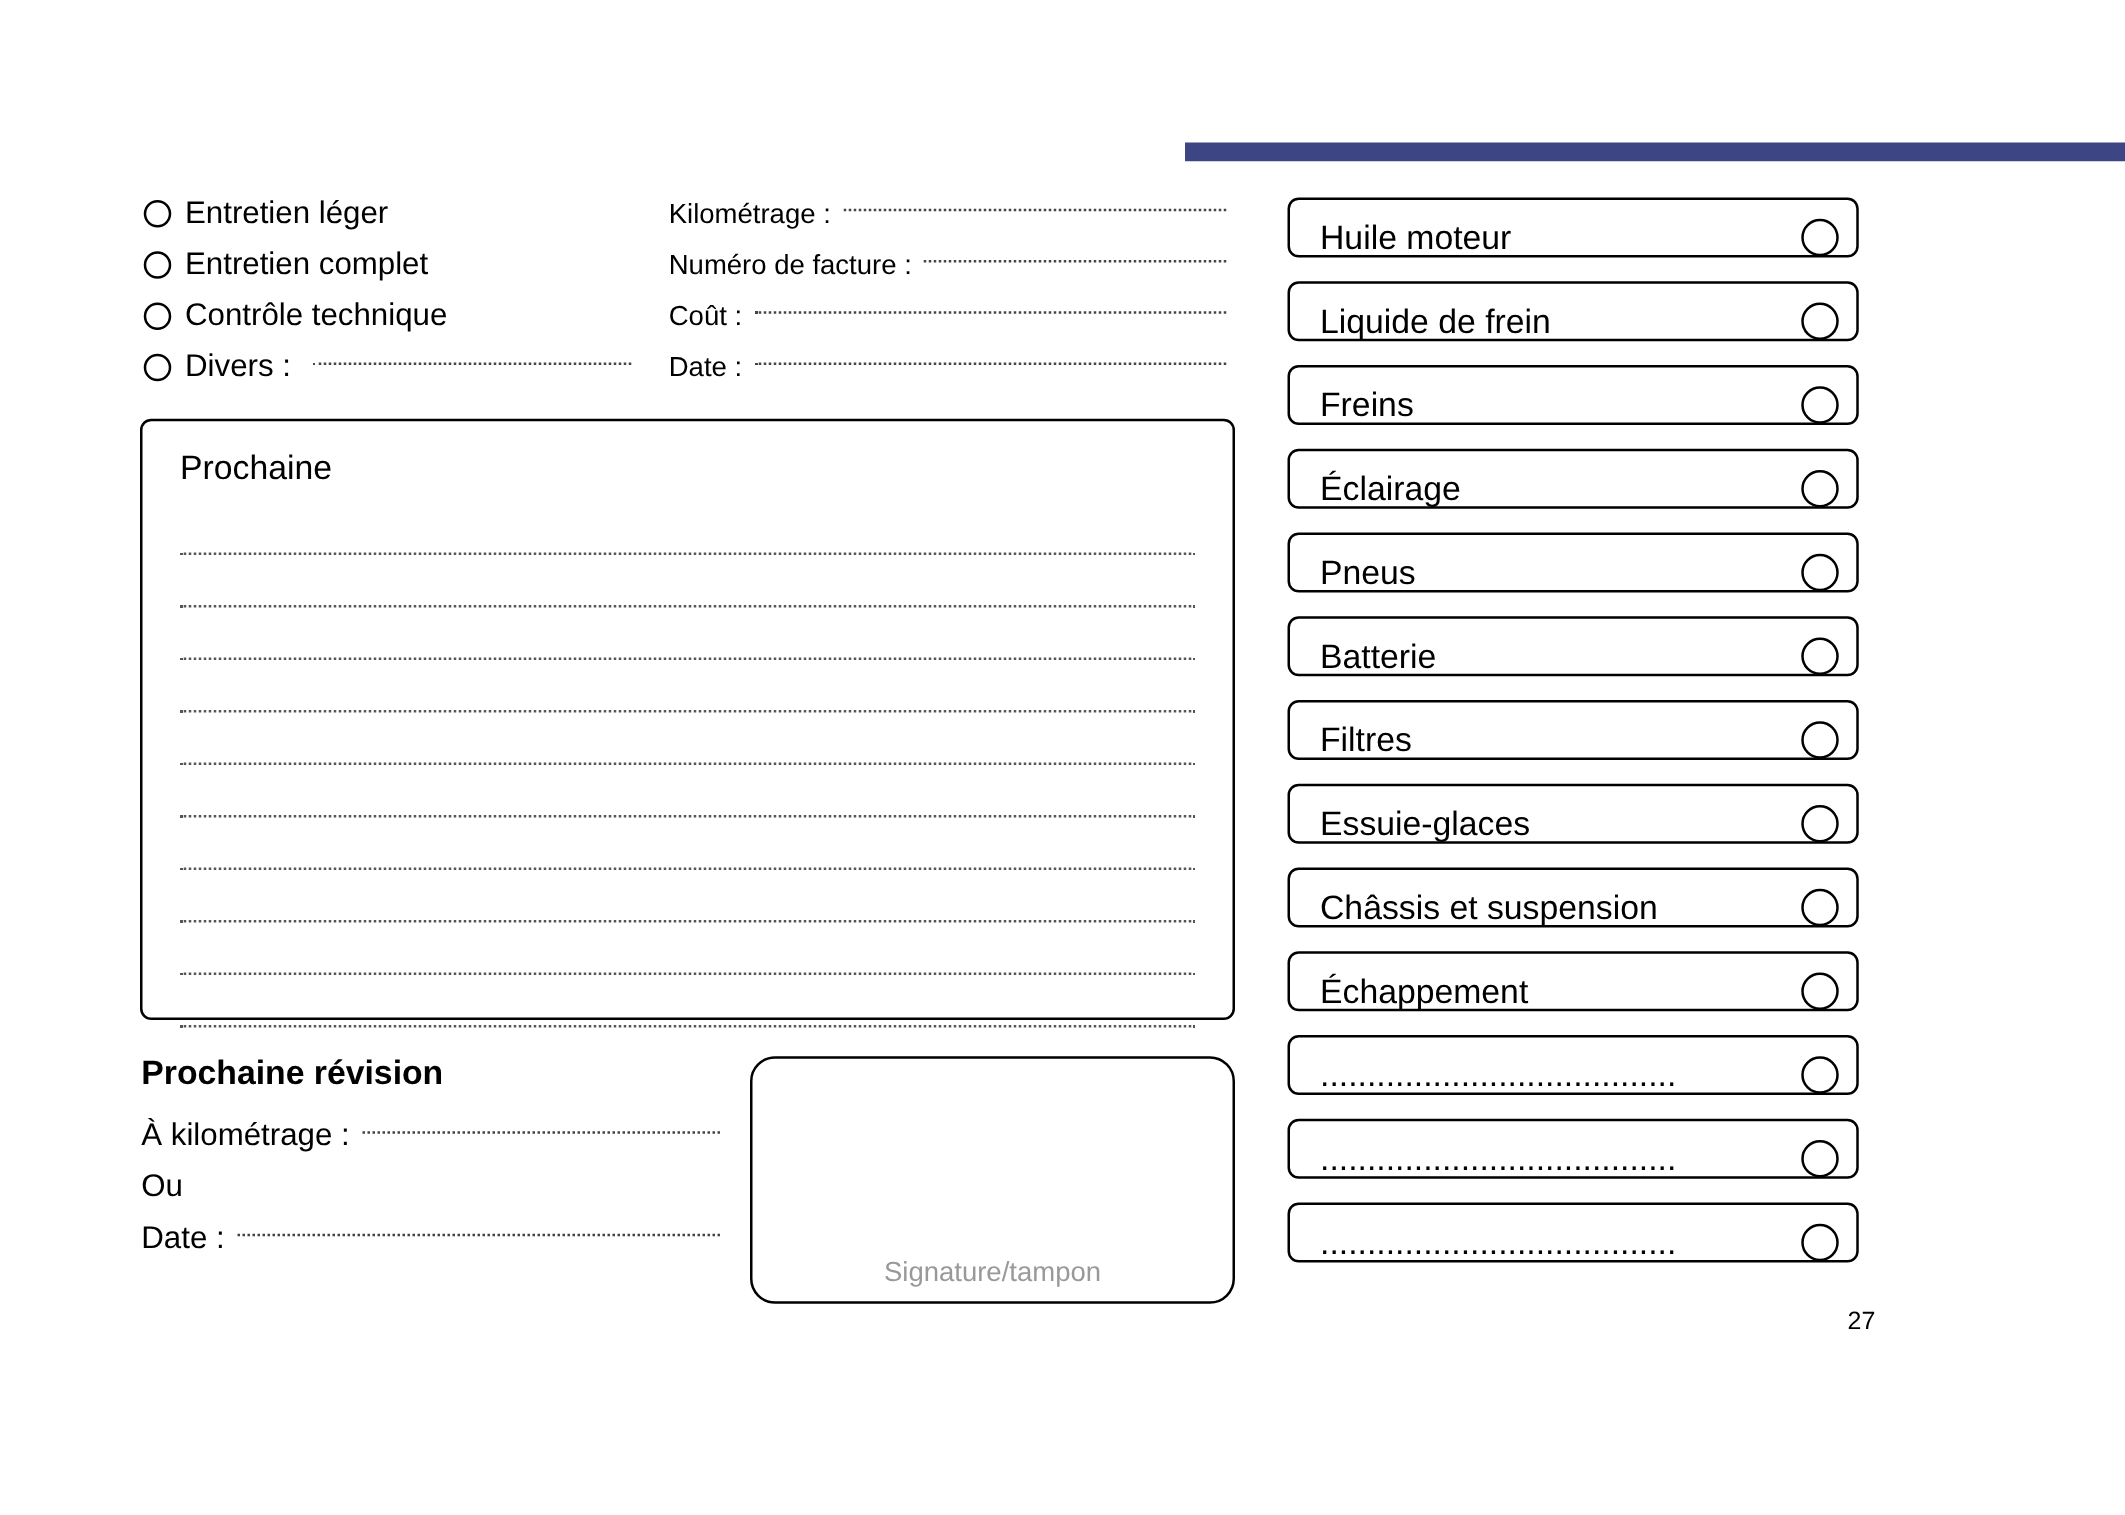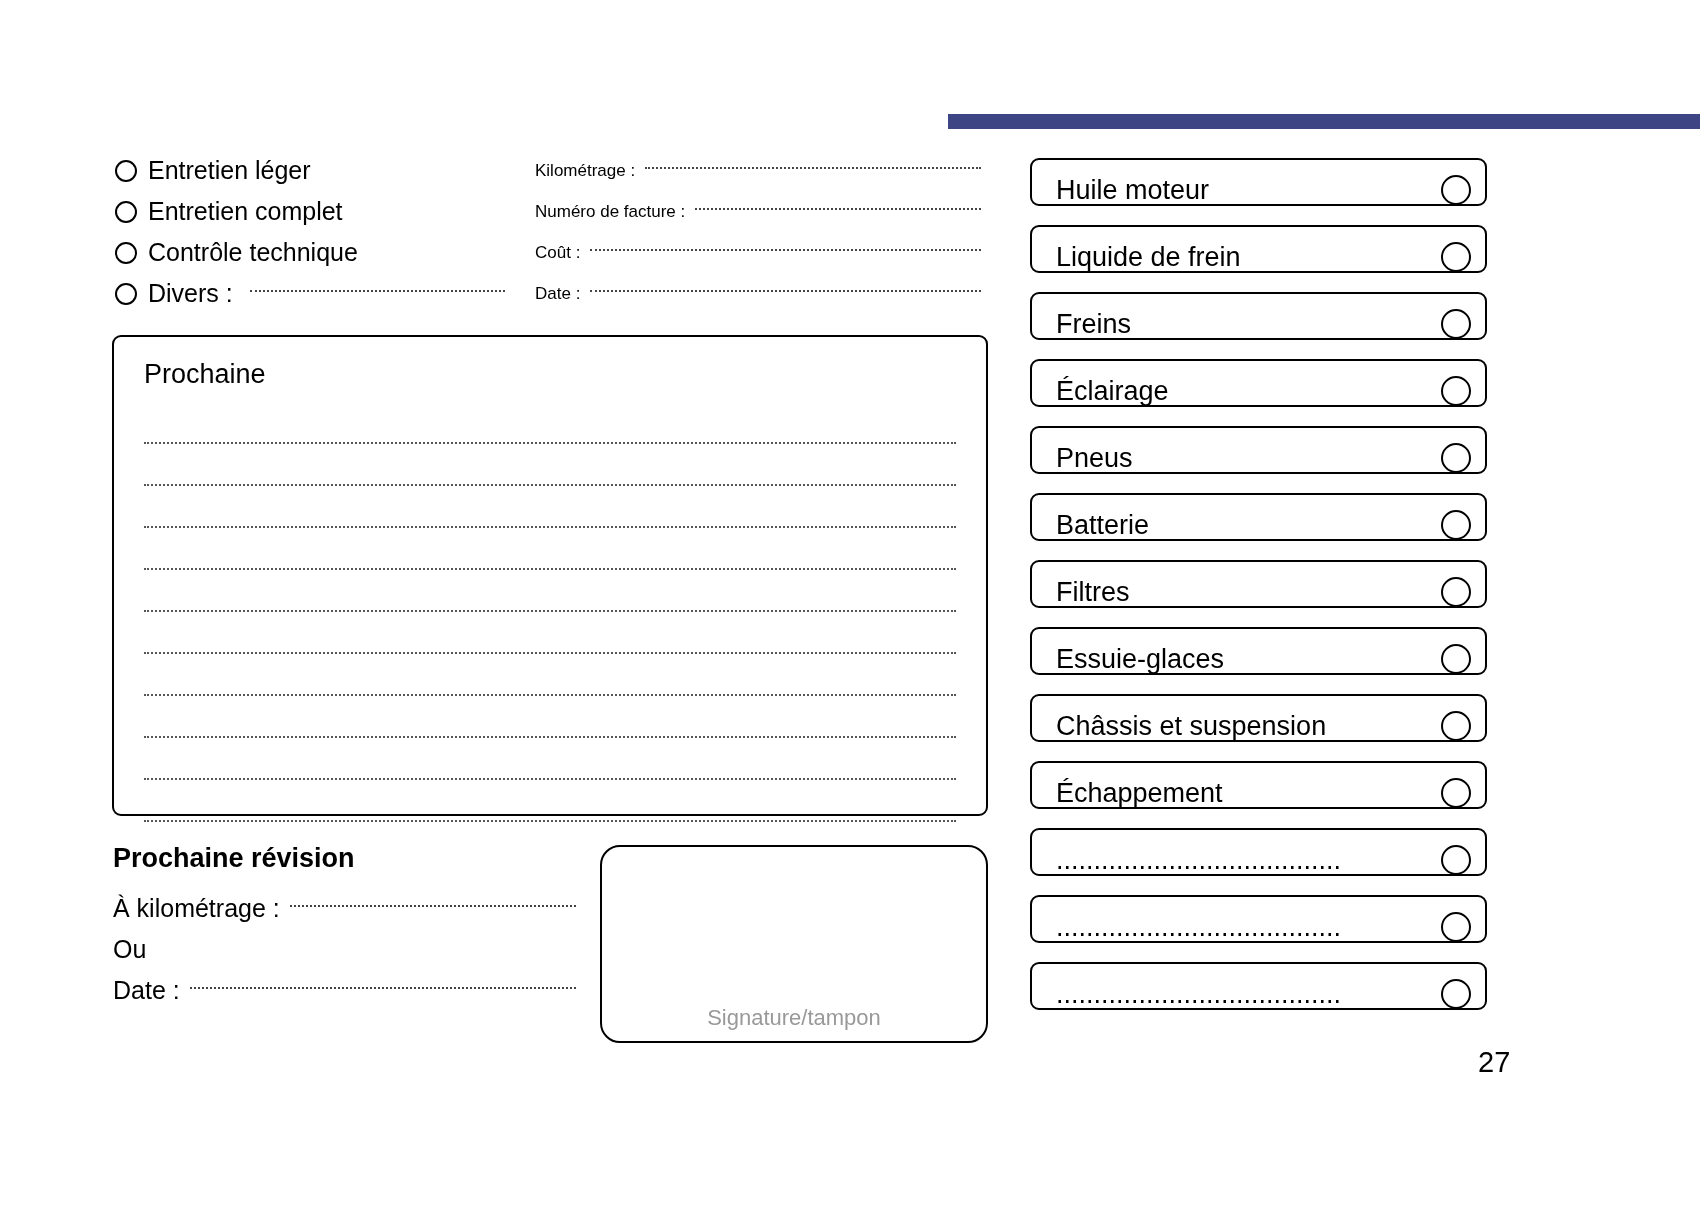--- a/index.html
+++ b/index.html
@@ -53,21 +53,21 @@
   
   .fields-col {
     position: absolute;
     left: 535px; top: 150px;
     width: 448px;
   }
   .field-row {
     display: flex;
     align-items: center;
     height: 41px;
-    font-size: 17px;
+    font-size: 22px;
   }
   .field-label { white-space: nowrap; margin-right: 4px; }
 
   
   .remarks-box {
     position: absolute;
     left: 112px; top: 335px;
     width: 876px; height: 481px;
     border: 2px solid #000;
     border-radius: 9px;
@@ -146,21 +146,21 @@
     width: 30px; height: 30px;
     border: 2.5px solid #000;
     border-radius: 50%;
     box-sizing: border-box;
     flex-shrink: 0;
   }
 
   .page-number {
     position: absolute;
     left: 1478px; top: 1046px;
-    font-size: 29px;
+    font-size: 20px;
   }
 </style>
 </head>
 <body>
 
 <div class="page">
 
   <div class="accent-bar"></div>
 
   <div class="options-col">

